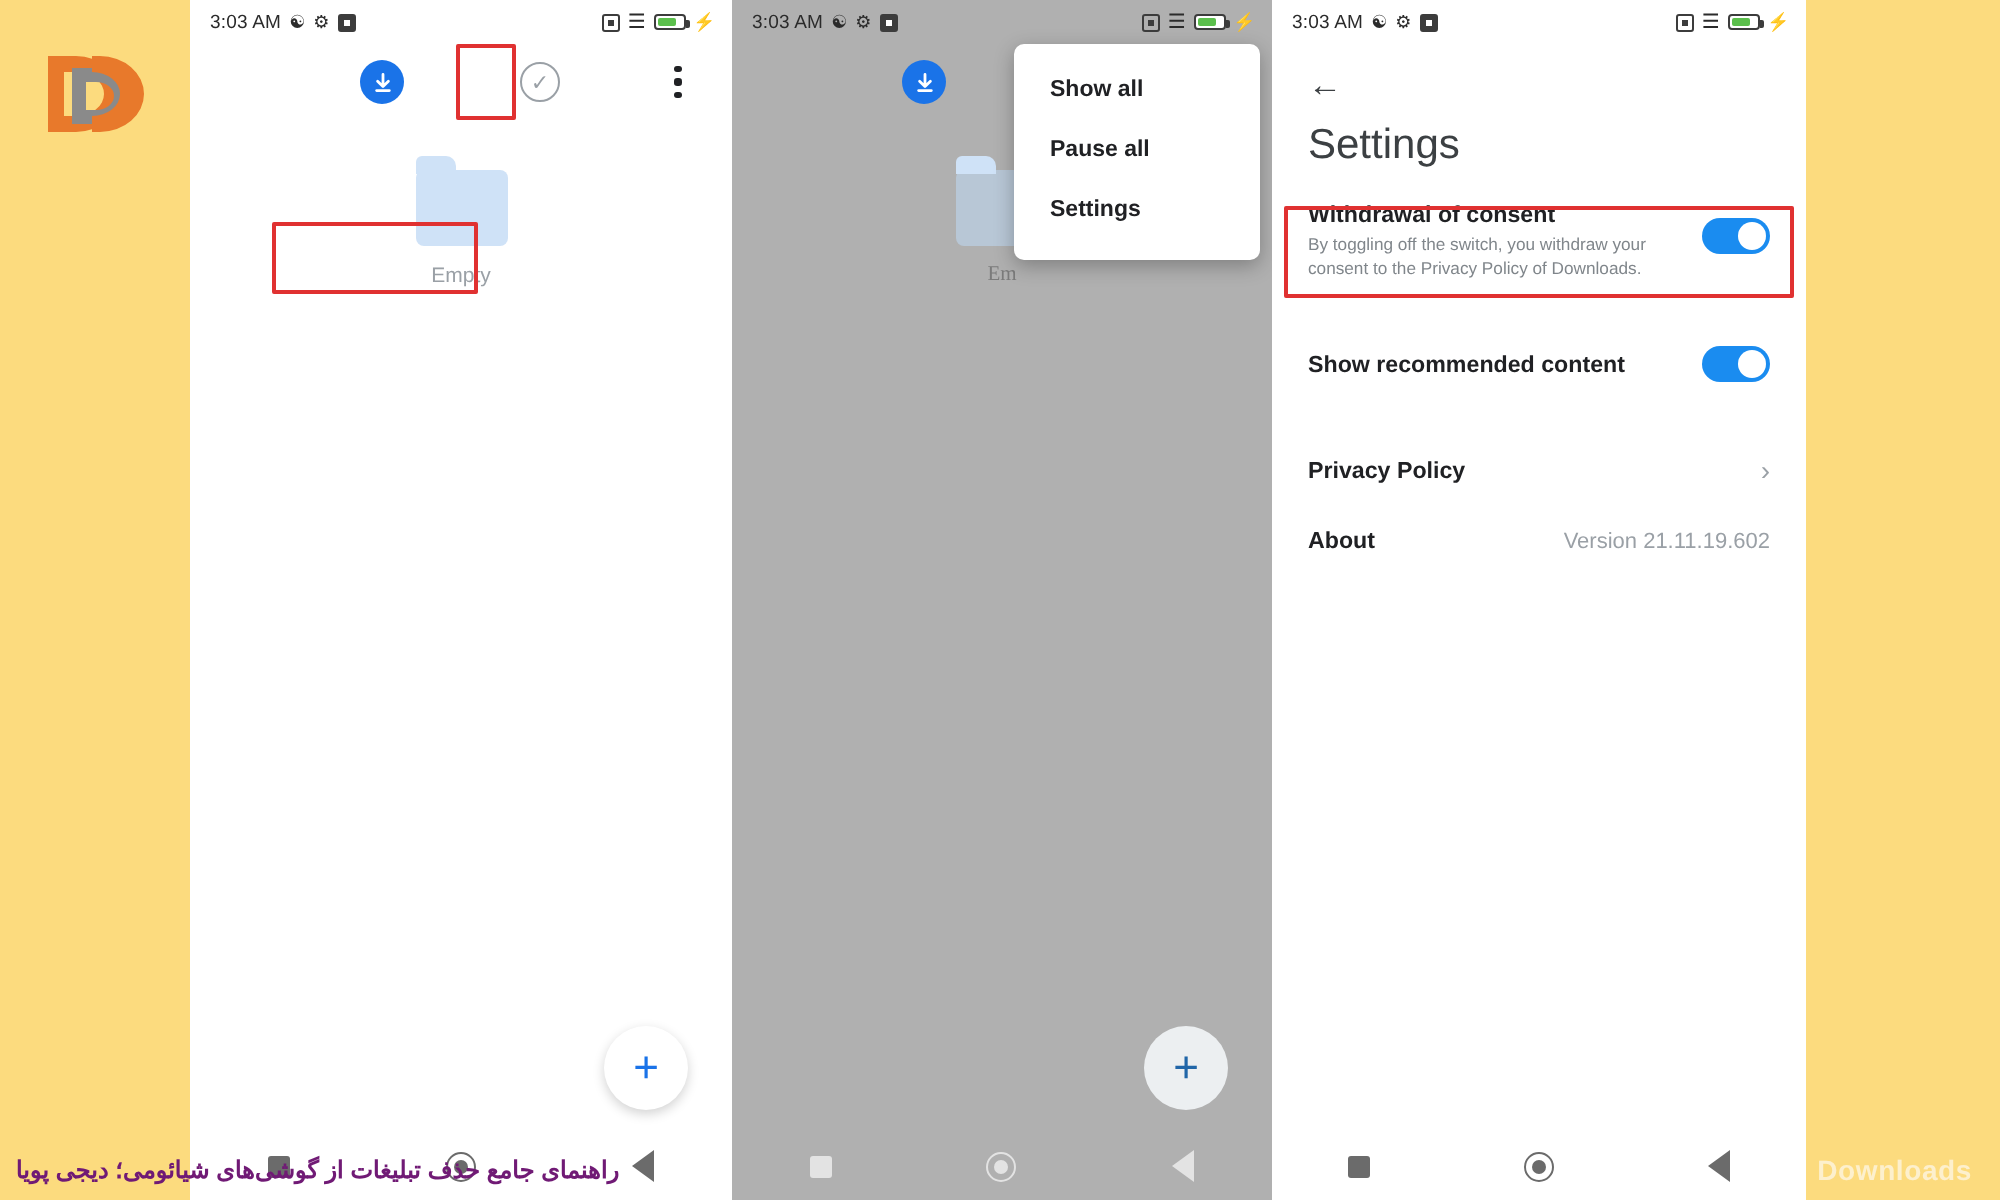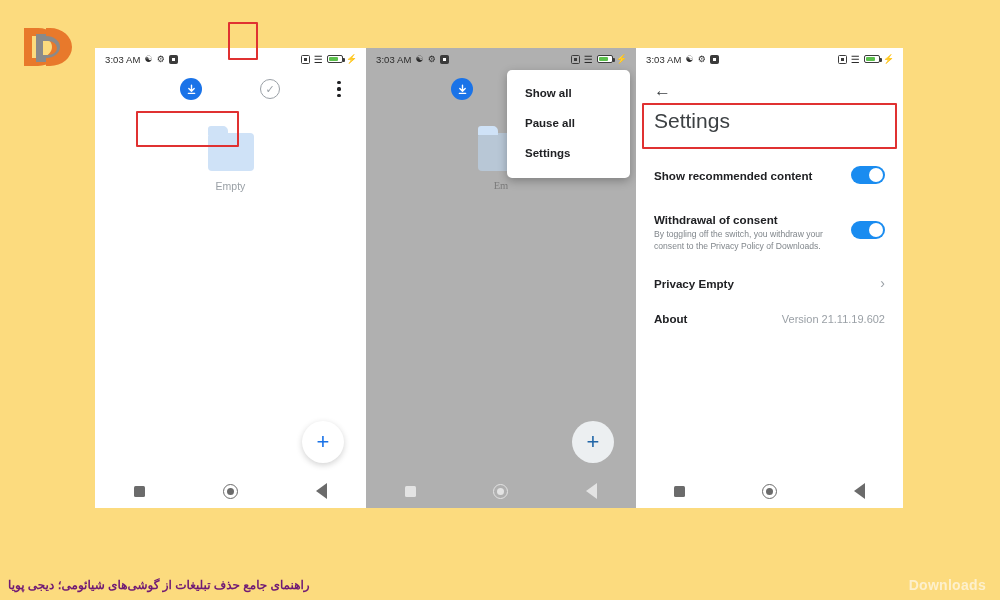--- a/index.html
+++ b/index.html
@@ -15,24 +15,23 @@
   }
 
   
   .logo {
     position: absolute; left: 16px; top: 16px;
     width: 62px; height: 62px;
   }
 
   
   .phone {
-    position: absolute; top: 0; height: 460px;
+    position: absolute; top: 0; height: 600px;
     background: #ffffff;
     overflow: hidden;
-    margin-top: 48px;
   }
   #phone1 { left: 95px;  width: 271px; }
   #phone2 { left: 366px; width: 270px; }
   #phone3 { left: 636px; width: 267px; }
 
   
   .scrim {
     position: absolute; left: 0; top: 0; right: 0; bottom: 0;
     background: #b0b0b0;
     z-index: 5;
@@ -383,42 +382,42 @@
         <span class="batt">
             <i></i>
           </span>
         <span class="sb-ico">⚡</span>
       </div>
     </div>
 
     <div class="s-back">←</div>
     <div class="s-title">Settings</div>
 
-    <div class="s-row" id="row-recommended">
-      <div class="s-row-text">
-        <div class="s-label">Show recommended content</div>
-      </div>
-      <div class="toggle">
-          <i></i>
-        </div>
-    </div>
-
     <div class="s-row" id="row-withdrawal">
       <div class="s-row-text">
         <div class="s-label">Withdrawal of consent</div>
         <div class="s-sub">By toggling off the switch, you withdraw your consent to the Privacy Policy of Downloads.</div>
       </div>
       <div class="toggle" style="margin-top:8px;">
           <i></i>
         </div>
     </div>
 
+    <div class="s-row" id="row-recommended">
+      <div class="s-row-text">
+        <div class="s-label">Show recommended content</div>
+      </div>
+      <div class="toggle">
+          <i></i>
+        </div>
+    </div>
+
     <div class="s-row" id="row-privacy">
       <div class="s-row-text">
-        <div class="s-label">Privacy Empty</div>
+        <div class="s-label">Privacy Policy</div>
       </div>
       <div class="chev">›</div>
     </div>
 
     <div class="s-row" id="row-about">
       <div class="s-row-text">
         <div class="s-label">About</div>
       </div>
       <div class="s-version">Version 21.11.19.602</div>
     </div>

